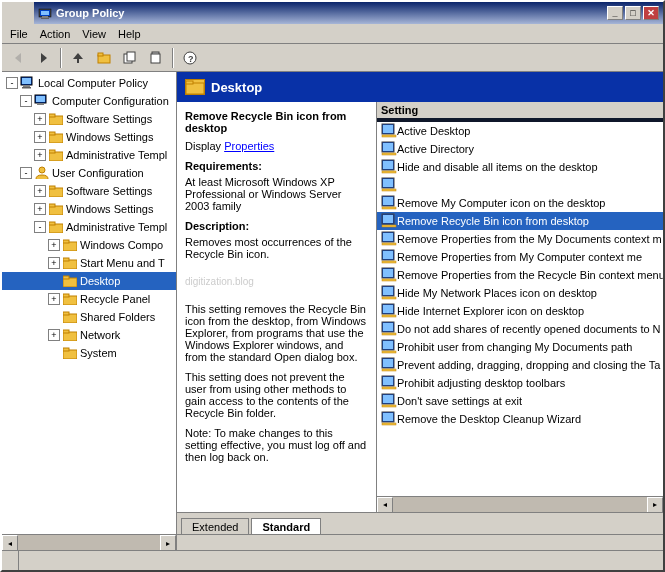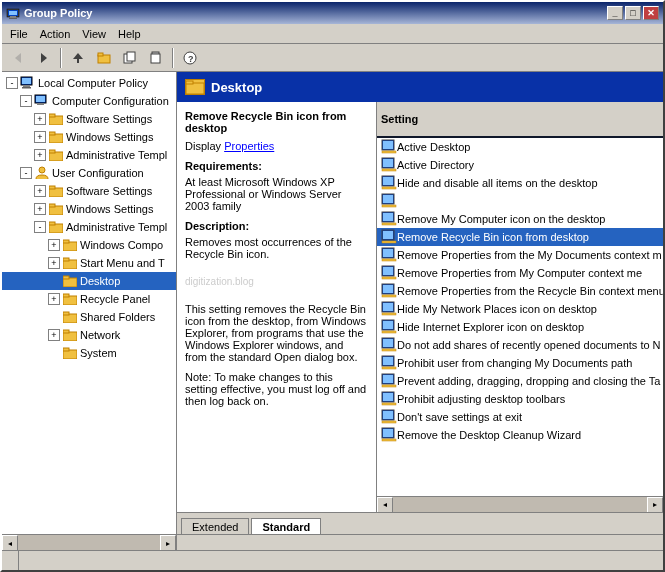--- a/index.html
+++ b/index.html
@@ -21,20 +21,21 @@
       display: flex;
       flex-direction: column;
     }
     .title-bar {
       background: linear-gradient(to bottom, #0a246a, #a6b5d7);
       height: 22px;
       display: flex;
       align-items: center;
       padding: 0 4px;
       justify-content: space-between;
+      margin-left: 32px;
     }
     .title-bar-left {
       display: flex;
       align-items: center;
       gap: 4px;
       color: white;
       font-weight: bold;
       font-size: 11px;
     }
     .title-icon {
@@ -179,25 +180,25 @@
     }
     .list-panel {
       flex: 1;
       display: flex;
       flex-direction: column;
       overflow: hidden;
       background: white;
     }
     .list-header {
       background: #d4d0c8;
-      height: 36px;
+      height: 20px;
       display: flex;
       align-items: center;
       padding: 0 4px;
-      border-bottom: 2px solid #0f172a;
+      border-bottom: 4px solid #0f172a;
       font-size: 11px;
       font-weight: bold;
     }
     .list-content {
       flex: 1;
       overflow-y: auto;
       overflow-x: hidden;
     }
     .list-item {
       display: flex;
@@ -610,20 +611,21 @@
           <div class="detail-section">
             <div class="detail-section-title">Requirements:</div>
             <div>At least Microsoft Windows XP Professional or Windows Server 2003 family</div>
           </div>
           <div class="detail-section">
             <div class="detail-section-title">Description:</div>
             <div>Removes most occurrences of the Recycle Bin icon.</div>
           </div>
           <div style="color:#cccccc;font-size:10px;margin:16px 0;">digitization.blog</div>
           <div class="detail-section">This setting removes the Recycle Bin icon from the desktop, from Windows Explorer, from programs that use the Windows Explorer windows, and from the standard Open dialog box.</div>
+          <div class="detail-section">This setting does not prevent the user from using other methods to gain access to the contents of the Recycle Bin folder.</div>
           <div class="detail-section">Note: To make changes to this setting effective, you must log off and then log back on.</div>
         </div>
 
         <div class="list-panel">
           <div class="list-header">
             <span>Setting</span>
           </div>
           <div class="list-content">
 
             <div class="list-item">

